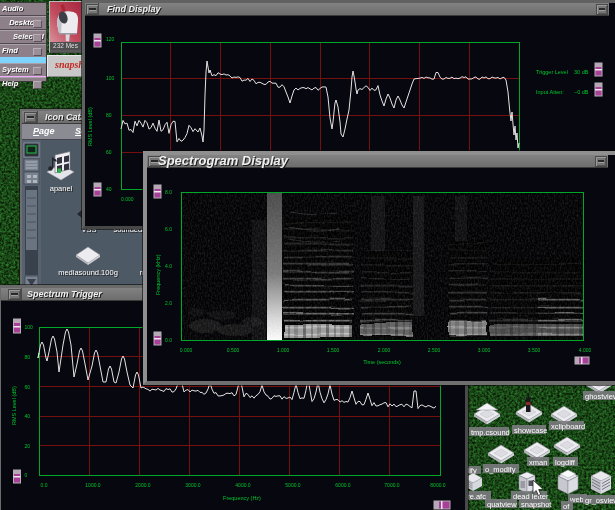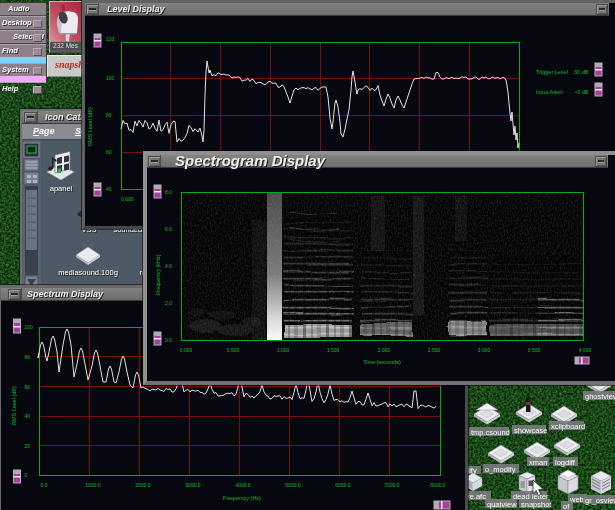--- a/index.html
+++ b/index.html
@@ -123,25 +123,25 @@
       </g>
       <rect x="583" y="495" width="32" height="9" fill="#7b7b80" opacity="0.9"></rect>
         <text x="585" y="502.5">gr_osview</text>
 
       <rect x="485" y="499" width="32" height="9" fill="#7b7b80" opacity="0.9"></rect>
         <text x="487" y="506.5">quatview</text>
     </g>
   </svg>
 
   <div id="toolchest" class="abs" style="left:-2px;top:2px;width:47px;height:78px;background:#8e8089;border:1px solid #3a3a3a;font-weight:bold;font-style:italic;font-size:7.5px;color:#fff;">
-    <div style="height:12px;line-height:12px;padding-left:9px;border-bottom:1px solid #514951;text-shadow:1px 1px 0 #3a333a;">Audio</div>
-    <div style="position:relative;height:12px;line-height:12px;padding-left:3px;border-bottom:1px solid #514951;border-top:1px solid #aba1a8;text-shadow:1px 1px 0 #3a333a;">Desktop<i style="position:absolute;right:4px;top:3px;width:7px;height:6px;background:#9b8e96;border:1px solid;border-color:#b9aeb5 #5a515a #5a515a #b9aeb5;"></i></div>
+    <div style="height:12px;line-height:12px;padding-left:3px;border-bottom:1px solid #514951;text-shadow:1px 1px 0 #3a333a;">Audio</div>
+    <div style="position:relative;height:12px;line-height:12px;padding-left:3px;border-bottom:1px solid #514951;border-top:1px solid #aba1a8;text-shadow:1px 1px 0 #3a333a;text-align:center;">Desktop<i style="position:absolute;right:4px;top:3px;width:7px;height:6px;background:#9b8e96;border:1px solid;border-color:#b9aeb5 #5a515a #5a515a #b9aeb5;"></i></div>
     <div style="position:relative;height:12px;line-height:12px;padding-left:14px;border-bottom:1px solid #514951;border-top:1px solid #aba1a8;text-shadow:1px 1px 0 #3a333a;">Selected<i style="position:absolute;right:4px;top:3px;width:7px;height:6px;background:#9b8e96;border:1px solid;border-color:#b9aeb5 #5a515a #5a515a #b9aeb5;"></i></div>
     <div style="position:relative;height:12px;line-height:12px;padding-left:3px;border-bottom:6px solid #7dd3fc;border-top:1px solid #aba1a8;text-shadow:1px 1px 0 #3a333a;">Find<i style="position:absolute;right:4px;top:3px;width:7px;height:6px;background:#9b8e96;border:1px solid;border-color:#b9aeb5 #5a515a #5a515a #b9aeb5;"></i></div>
-    <div style="position:relative;height:12px;line-height:12px;padding-left:3px;border-bottom:6px solid #f0abfc;border-top:1px solid #aba1a8;text-shadow:1px 1px 0 #3a333a;">System<i style="position:absolute;right:4px;top:3px;width:7px;height:6px;background:#9b8e96;border:1px solid;border-color:#b9aeb5 #5a515a #5a515a #b9aeb5;"></i></div>
+    <div style="position:relative;height:12px;line-height:12px;padding-left:3px;border-bottom:1px solid #f0abfc;border-top:1px solid #aba1a8;text-shadow:1px 1px 0 #3a333a;">System<i style="position:absolute;right:4px;top:3px;width:7px;height:6px;background:#9b8e96;border:1px solid;border-color:#b9aeb5 #5a515a #5a515a #b9aeb5;"></i></div>
     <div style="position:relative;height:12px;line-height:12px;padding-left:3px;border-top:1px solid #aba1a8;text-shadow:1px 1px 0 #3a333a;">Help<i style="position:absolute;right:4px;top:3px;width:7px;height:6px;background:#9b8e96;border:1px solid;border-color:#b9aeb5 #5a515a #5a515a #b9aeb5;"></i></div>
   </div>
 
   <div id="mailbox" class="abs" style="left:49px;top:1px;width:33px;height:50px;border:1px solid;border-color:#b9b9b9 #4f4f4f #4f4f4f #b9b9b9;background:#5a5a5a;">
     <svg width="31" height="40" viewBox="0 0 31 40" style="position:absolute;left:0;top:0;">
       <defs>
         <linearGradient id="mbg" x1="1" y1="0" x2="0" y2="1">
           <stop offset="0" stop-color="#a82740"></stop>
           <stop offset="0.55" stop-color="#c04a5c"></stop>
           <stop offset="1" stop-color="#d9919c"></stop>
@@ -229,21 +229,21 @@
       <text x="160" y="273" fill="#fff" font-size="7.5" text-anchor="middle" style="text-shadow:1px 1px 0 #222;">mediaplayer</text>
     </svg>
   </div>
 
   <div id="timewin" class="win" style="left:82px;top:0px;width:530px;height:223px;border:3px solid;border-color:#616161 #474747 #474747 #616161;">
     <div class="tb" style="left:0;top:0;width:524px;height:12px;border-bottom:1px solid #3a3a3a;">
       <span class="mbtn" style="left:1px;top:1px;width:11px;height:9px;">
           <i></i>
         </span>
       <span style="position:absolute;left:13px;top:0;width:1px;height:12px;background:#4a4a4a;"></span>
-      <span class="tbt" style="position:absolute;left:22px;top:0px;font-size:9px;line-height:12px;">Level Display</span>
+      <span class="tbt" style="position:absolute;left:22px;top:0px;font-size:9px;line-height:12px;">Find Display</span>
       <span class="mbtn" style="right:1px;top:1px;width:10px;height:9px;">
           <i style="top:3px;"></i>
         </span>
     </div>
     <svg width="524" height="207" viewBox="85 16 524 207" style="position:absolute;left:0;top:13px;">
       <g shape-rendering="crispEdges" stroke-width="1">
         <line x1="170.5" y1="42" x2="170.5" y2="189" stroke="#751010"></line>
         <line x1="220.5" y1="42" x2="220.5" y2="189" stroke="#751010"></line>
         <line x1="270.5" y1="42" x2="270.5" y2="189" stroke="#751010"></line>
         <line x1="320.5" y1="42" x2="320.5" y2="189" stroke="#751010"></line>
@@ -287,21 +287,21 @@
       <polyline fill="none" stroke="#e6e2e2" stroke-width="1" points="121,129.0 123,120.4 125,123.9 127,123.1 129,130.3 131,129.5 133,132.5 135,121.2 137,125.9 139,120.4 141,123.1 143,127.1 145,120.4 147,122.8 149,129.1 151,127.6 153,123.1 155,128.2 157,131.3 159,120.1 161,131.3 163,129.8 165,124.8 167,122.2 169,133.4 171,124.7 173,121.3 175,121.4 177,141.9 179,138.5 181,141.3 183,140.2 185,137.5 187,133.6 189,125.3 191,127.7 193,131.6 195,128.7 198,132 200,128 202,136 203,142 204,130 205,95 206,72 207,61 208,67 209,73 210,70 212,75.8 214,74.7 216,75.7 218,72.7 220,74.0 222,74.6 224,73.9 226,75.0 228,74.7 230,75.9 232,78.0 234,77.0 236,77.4 238,76.9 240,77.5 242,81.2 244,80.1 246,80.2 248,78.4 250,81.5 252,79.0 254,80.4 256,83.8 258,82.4 260,82.3 262,83.3 264,84.4 266,84.4 268,82.0 270,81.3 272,83.1 274,83.2 276,83.2 278,87.2 280,87.2 282,84.7 284,86.8 286,92 288,97 290,103 292,96 294,90 296,88.1 298,90.0 300,88.4 302,87.7 304,87.6 306,88.7 308,87.6 310,88.8 312,89.9 314,88.1 316,87.5 318,90.3 320,88.5 322,87.0 324,86.9 326,87.1 328,97 330,118 332,129 333,122 334,112 335,103 336,100 338,107 340,122 341,134 343,137 345,129 347,119 349,110 351,90 352,77 353,71 354,76 355,82 356,89 357,94 358,90 360,88.6 362,89.5 364,87.6 366,85.8 368,87.4 370,90.5 372,88.1 374,90.4 376,89.8 378,85.6 380,95 382,101 384,106 386,99 388,94 390,98 392,104 394,108 396,100 398,96 400,100 402,105 404,108 406,102 408,96 410,90 412,84 414,79 416,78.6 418,78.5 420,78.1 422,77.4 424,78.4 426,77.0 428,77.8 430,77.9 432,79.2 434,79.0 436,72.5 438,72.5 440,77.2 442,79.1 444,79.0 446,77.5 448,78.4 450,78.3 452,77.1 454,78.7 456,78.1 458,78.7 460,78.1 462,76.7 464,77.5 466,76.8 468,79.1 470,79.0 472,78.9 474,77.5 476,76.9 478,79.0 480,79.2 482,76.9 484,78.0 486,76.9 488,78.7 490,78.7 492,77.0 494,77.9 496,78.1 498,77.4 500,79.0 502,77.8 504,77.3 506,80 508,92 509,103 510,113 511,121 512,112 513,124 514,135 515,126 516,140 517,133 518,148 519,143"></polyline>
     </svg>
   </div>
 
   <div id="specwin" class="win" style="left:-2px;top:285px;width:464px;height:230px;border:3px solid;border-color:#6a6a6a #4a4a4a #4a4a4a #6a6a6a;">
     <div class="tb" style="left:0;top:0;width:458px;height:12px;border-bottom:1px solid #3a3a3a;">
       <span class="mbtn" style="left:7px;top:1px;width:11px;height:9px;">
           <i></i>
         </span>
       <span style="position:absolute;left:20px;top:0;width:1px;height:12px;background:#4a4a4a;"></span>
-      <span class="tbt" style="position:absolute;left:26px;top:0px;font-size:9px;line-height:12px;">Spectrum Display</span>
+      <span class="tbt" style="position:absolute;left:26px;top:0px;font-size:9px;line-height:12px;">Spectrum Trigger</span>
       <span class="mbtn" style="right:1px;top:1px;width:10px;height:9px;">
           <i style="top:3px;"></i>
         </span>
     </div>
     <svg width="458" height="211" viewBox="1 301 458 211" style="position:absolute;left:0;top:13px;">
       <g shape-rendering="crispEdges" stroke-width="1">
         <line x1="89.5" y1="327" x2="89.5" y2="475" stroke="#751010"></line>
         <line x1="139.5" y1="327" x2="139.5" y2="475" stroke="#751010"></line>
         <line x1="189.5" y1="327" x2="189.5" y2="475" stroke="#751010"></line>
         <line x1="239.5" y1="327" x2="239.5" y2="475" stroke="#751010"></line>
@@ -349,21 +349,21 @@
       <polyline fill="none" stroke="#e6e2e2" stroke-width="1" points="39,353 38,358 40.5,345 42,342 43.5,345 46,358 47,361 49,352 51.5,339 53,336 54.5,339 57,352 59,372 63,345 65.5,332 67,329 68.5,332 71,345 74,377 77,364 79.5,351 81,348 82.5,351 85,364 88,380 92,366 94.5,353 96,350 97.5,353 100,366 103,382 106,382 108.5,369 110,366 111.5,369 114,382 116,383 119,372 121.5,359 123,356 124.5,359 127,372 130,385 133,388 135.5,375 137,372 138.5,375 141,388 143,387 146,388.8 148,389.4 150,391.1 152,389.2 154,389.6 156,390.0 158,388.4 160,390.0 162,390.6 164,391.5 166,388.5 168,389.6 170,388.8 172,392.1 174,391.7 176,388.9 178,383.5 180,374 182,383.7 184,392.0 186,390.1 188,389.6 190,392.0 192,390.1 194,390.8 196,391.1 198,390.3 200,392.4 202,392.4 204,394.3 206,393.0 208,389.0 210,383 212,389.2 214,393.3 216,392.6 218,395.9 220,396.0 222,395.5 224,395.0 226,393.4 228,393.2 230,393.6 232,392.7 234,395.9 236,394.4 238,387.0 240,377 242,387.1 244,396.9 246,393.3 248,394.4 250,397.6 252,395.8 254,398.2 256,395.7 258,394.4 260,391.7 262,385 264,391.9 266,395.0 268,396.2 270,399.1 272,398.4 274,395.7 276,396.4 278,395.9 280,395.8 282,399.2 284,396.6 286,398.4 288,398.0 290,397.0 292,399.6 294,392.3 296,384 298,392.5 300,398.7 302,397.9 304,398.3 306,390.2 308,379 310,390.4 312,401.5 314,398.7 316,392.0 318,382 320,392.2 322,398.7 324,402.8 326,399.5 328,393.9 330,385 332,394.1 334,400.4 336,399.5 338,399.7 340,402.0 342,400.7 344,402.4 346,401.5 348,402.0 350,397.7 352,391 354,397.8 356,404.3 358,401.4 360,401.5 362,404.9 364,404.6 366,399.2 368,393 370,399.3 372,405.7 374,402.6 376,406.0 378,405.8 380,404.7 382,404.1 384,402.8 386,402.6 388,406.8 390,403.8 392,406.0 394,404.1 396,406.7 398,405.9 400,404.7 402,404.3 404,406.8 406,404.1 408,404.9 410,406.5 412,407.9 414,391 416,391 418,408.6 420,405.6 422,404.9 424,406.1 426,407.0 428,405.5 430,406.1 432,407.1 434,408.1 436,406.3"></polyline>
     </svg>
   </div>
 
   <div id="sgramwin" class="win" style="left:143px;top:151px;width:469px;height:226px;border:4px solid;border-color:#8f8f8f #6f6f6f #6f6f6f #8f8f8f;">
     <div class="tb" style="left:0;top:0;width:461px;height:12px;border-bottom:1px solid #3a3a3a;">
       <span class="mbtn" style="left:1px;top:1px;width:11px;height:9px;">
           <i></i>
         </span>
       <span style="position:absolute;left:13px;top:0;width:1px;height:12px;background:#4a4a4a;"></span>
-      <span class="tbt" style="position:absolute;left:28px;top:0px;font-size:15px;line-height:12px;">Spectrogram Display</span>
+      <span class="tbt" style="position:absolute;left:11px;top:0px;font-size:13px;line-height:12px;">Spectrogram Display</span>
       <span class="mbtn" style="right:1px;top:1px;width:10px;height:9px;">
           <i style="top:3px;"></i>
         </span>
     </div>
     <svg width="461" height="205" viewBox="147 168 461 205" style="position:absolute;left:0;top:13px;">
       <defs>
         <pattern id="bands" width="6" height="7" patternUnits="userSpaceOnUse">
           <rect width="6" height="7" fill="#000"></rect>
           <rect y="4.8" width="6" height="1.7" fill="#b4b4b4"></rect>
         </pattern>

